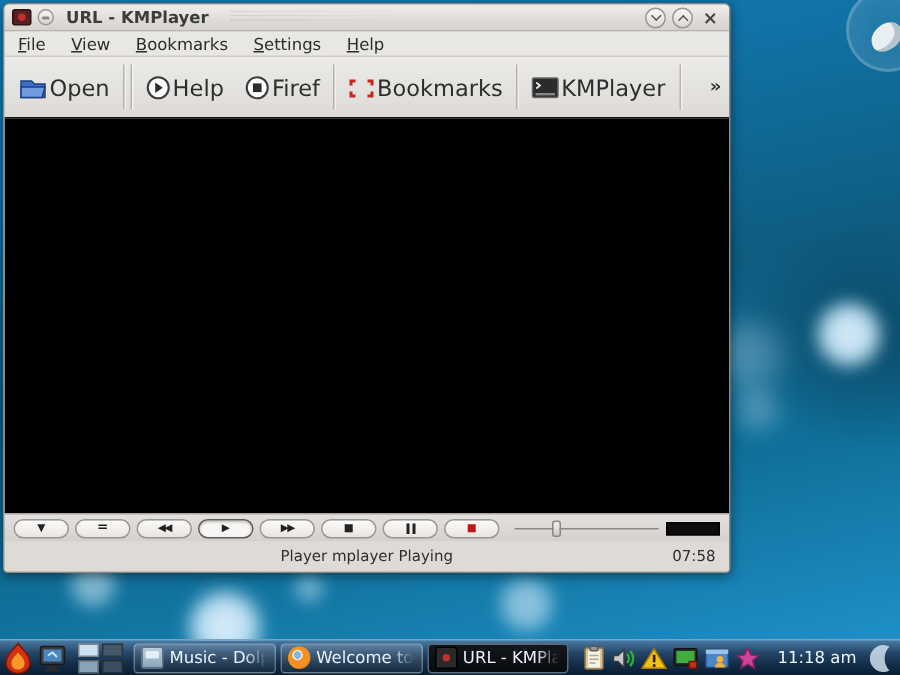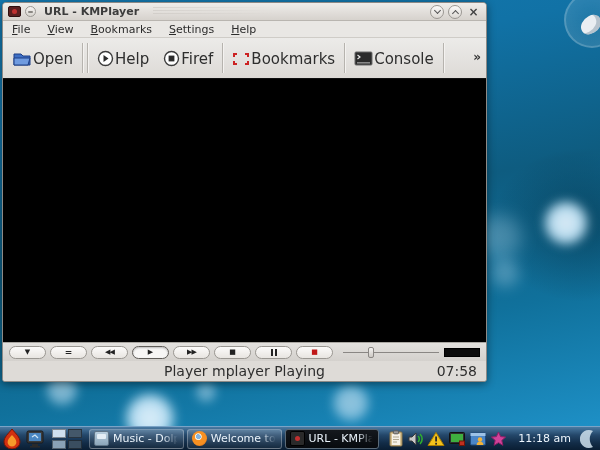--- a/index.html
+++ b/index.html
@@ -87,21 +87,21 @@
   .glyph-red { color:#c01818; }
   .pausebars { display:flex; gap:2px; }
   .pausebars i { width:2px; height:7px; background:#222; display:block; }
   .slider { flex:1; max-width:96px; height:13px; position:relative; margin-left:6px; }
   .slider .track { position:absolute; left:0; right:0; top:6px; height:1.6px; background:#8a8archive; background:#8a8784; }
   .slider .handle { position:absolute; left:26%; top:1px; width:6px; height:11px;
     background:linear-gradient(#f4f3f1,#cdc9c4); border:1px solid #8a8784; border-radius:2px; }
   .volbar { margin-left:auto; width:36px; height:9px; background:#0c0c0c; border:1px solid #000; }
 
   .statusbar { height:20px; flex:0 0 20px; position:relative; display:flex; align-items:center;
-    justify-content:center; background:#dedbd7; font-size:14px; color:#2e2e2e; }
+    justify-content:center; background:#dedbd7; font-size:10px; color:#2e2e2e; }
   .stime { position:absolute; right:9px; }
 
   
   .taskbar { position:absolute; left:0; bottom:0; width:600px; height:24px;
     display:flex; align-items:center; gap:3px; padding:0 2px;
     background:linear-gradient(#4a7aa2 0%, #24476a 35%, #122c47 70%, #0a1e33 100%);
     border-top:1px solid #7aa3c6; }
   .tb-icon { width:22px; height:22px; display:flex; align-items:center; justify-content:center; }
   .pager { display:grid; grid-template-columns:14px 14px; grid-template-rows:9px 9px; gap:2px;
     margin:0 4px; }
@@ -210,21 +210,21 @@
       </div>
       <span class="tsep"></span>
       <div class="tool">
         <span class="ticon">
           <svg width="19" height="15" viewBox="0 0 19 15">
               <rect x="1" y="1" width="17" height="13" rx="1" fill="#2b2b2b" stroke="#6a6a6a"></rect>
               <path d="M3.5 4l2.5 2-2.5 2" fill="none" stroke="#e8e8e8" stroke-width="1.2"></path>
               <rect x="3" y="11" width="13" height="1.6" fill="#888"></rect>
             </svg>
         </span>
-        <span>Console</span>
+        <span>KMPlayer</span>
       </div>
       <span class="tsep"></span>
       <span class="overflow">»</span>
     </div>
 
     <div class="video"></div>
 
     <div class="controlbar">
       <span class="pill">
           <span>▼</span>

